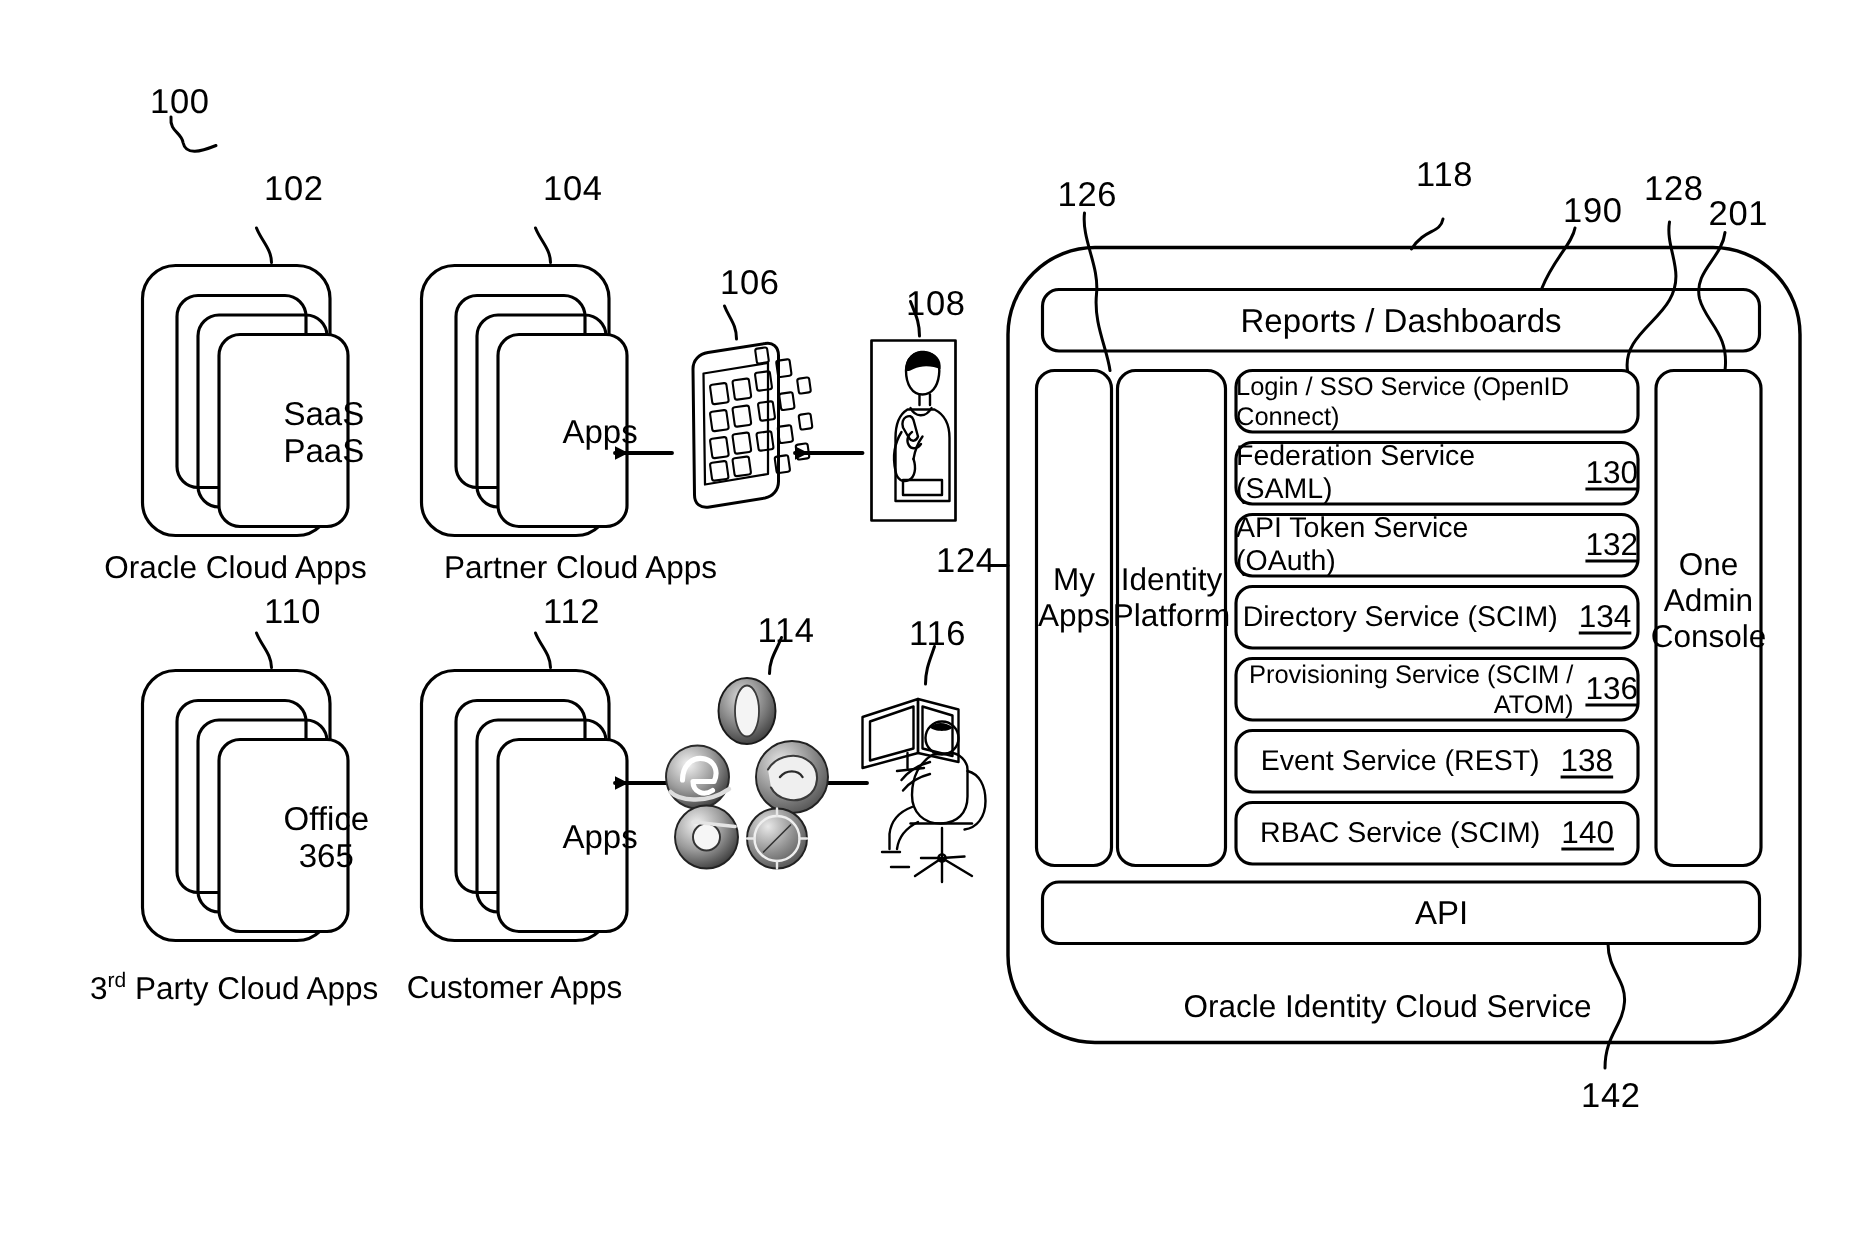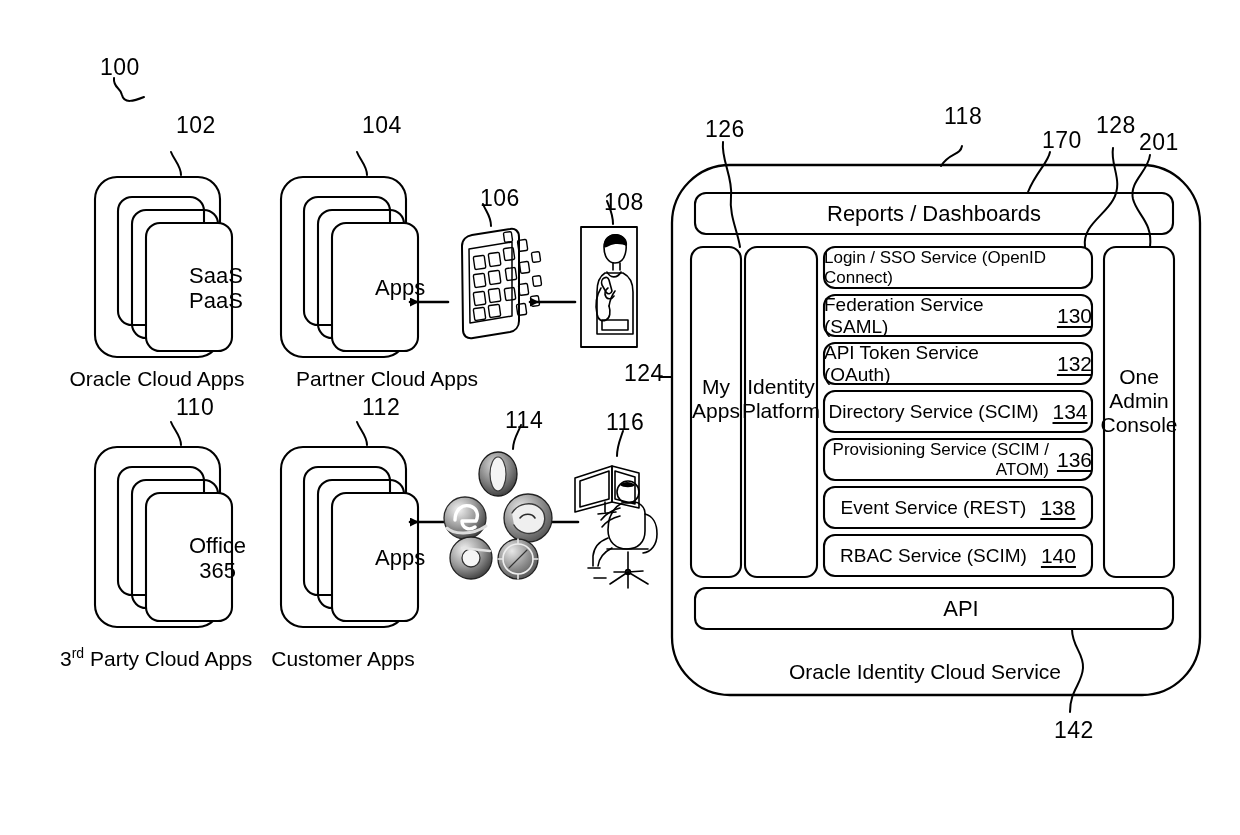--- a/index.html
+++ b/index.html
@@ -311,26 +311,26 @@
 
     </g>
   </svg>
 
   <div class="txt refnum" style="left:100px; top:56px;">100</div>
 
   <div class="txt refnum" style="left:176px; top:114px;">102</div>
   <div class="txt refnum" style="left:362px; top:114px;">104</div>
   <div class="txt refnum" style="left:176px; top:396px;">110</div>
   <div class="txt refnum" style="left:362px; top:396px;">112</div>
-  <div class="txt refnum" style="left:480px; top:187px;">106</div>
+  <div class="txt refnum" style="left:480px; top:177px;">106</div>
   <div class="txt refnum" style="left:604px; top:191px;">108</div>
   <div class="txt refnum" style="left:505px; top:409px;">114</div>
   <div class="txt refnum" style="left:606px; top:411px;">116</div>
   <div class="txt refnum" style="left:944px; top:105px;">118</div>
-  <div class="txt refnum" style="left:1042px; top:129px;">170</div>
+  <div class="txt refnum" style="left:1042px; top:129px;">190</div>
   <div class="txt refnum" style="left:1096px; top:114px;">128</div>
   <div class="txt refnum" style="left:1139px; top:131px;">201</div>
   <div class="txt refnum" style="left:705px; top:118px;">126</div>
   <div class="txt refnum" style="left:624px; top:362px;">124</div>
   <div class="txt refnum" style="left:1054px; top:719px;">142</div>
 
   <div class="txt card-label" style="left:189px; top:264px;">
     <span>SaaS</span><br>
     <span>PaaS</span>
   </div>

